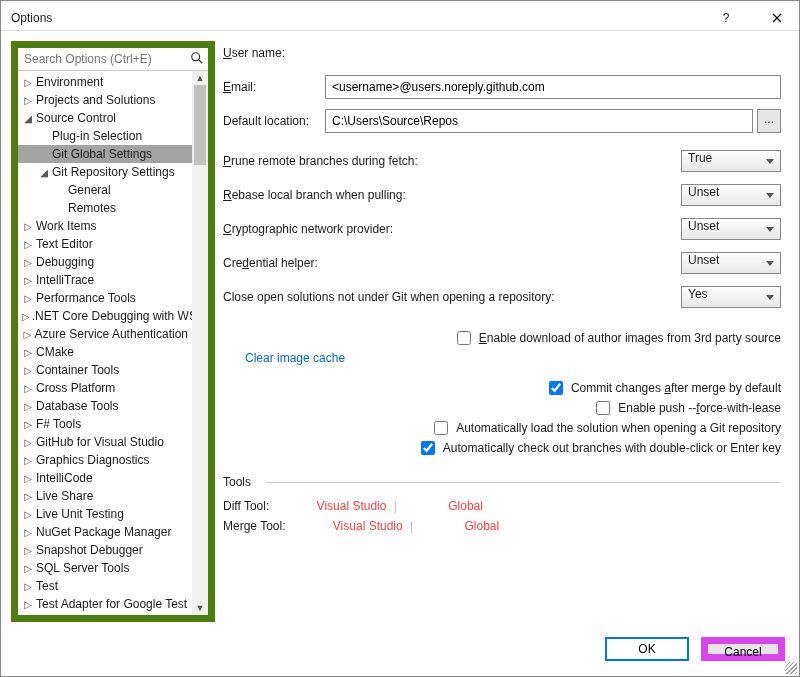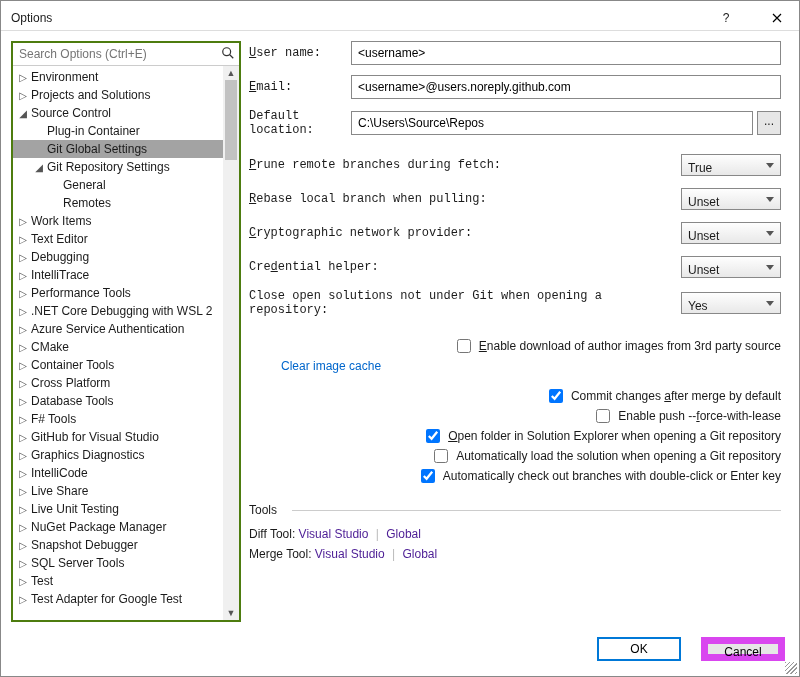--- a/index.html
+++ b/index.html
@@ -2,55 +2,55 @@
 <html><head>
 <meta charset="utf-8">
 <style>
   * { box-sizing: border-box; }
   html, body { margin: 0; padding: 0; font-family: "Segoe UI", Tahoma, sans-serif; font-size: 12px; color: #1b1b1b; background: #fff; }
   .window { width: 800px; height: 677px; border: 1px solid #888; display: flex; flex-direction: column; position: relative; }
   .titlebar { height: 30px; display: flex; align-items: center; padding: 4px 0 0 10px; border-bottom: 1px solid #ddd; gap: 7px; }
   .titlebar .title { flex: 1; font-size: 12px; }
   .titlebar .btn { width: 44px; height: 30px; display: flex; align-items: center; justify-content: center; font-family: "Segoe UI Symbol", sans-serif; font-size: 12px; cursor: default; }
   .body { flex: 1; display: flex; padding: 10px; gap: 8px; overflow: hidden; }
-  .sidebar { width: 230px; display: flex; flex-direction: column; border: 2px solid #4d7c0f; }
+  .sidebar { width: 204px; display: flex; flex-direction: column; border: 7px solid #4d7c0f; }
   .searchwrap { position: relative; border-bottom: 1px solid #ccc; }
   .searchwrap input { width: 100%; border: none; padding: 4px 24px 4px 6px; font-size: 12px; outline: none; }
   .searchwrap .icon { position: absolute; right: 4px; top: 3px; color: #555; pointer-events: none; }
   .treewrap { flex: 1; overflow: hidden; position: relative; display: flex; }
   .tree { flex: 1; overflow-y: auto; padding: 2px 0; }
   .tree-item { display: flex; align-items: center; height: 18px; padding: 0 4px; cursor: default; white-space: nowrap; }
   .tree-item.selected { background: #a3a3a3; }
   .tw { display: inline-flex; width: 12px; justify-content: center; color: #555; font-size: 10px; user-select: none; margin-right: 2px; }
   .indent0 { padding-left: 4px; }
   .indent1 { padding-left: 20px; }
   .indent2 { padding-left: 36px; }
   .scrollbar { width: 16px; background: #f0f0f0; position: relative; }
   .thumb { position: absolute; left: 2px; right: 2px; top: 14px; height: 80px; background: #c2c2c2; border-radius: 0; }
   .sb-arrow { position: absolute; left: 0; right: 0; height: 14px; display: flex; align-items: center; justify-content: center; font-size: 9px; color: #555; }
   .sb-arrow.up { top: 0; }
   .sb-arrow.down { bottom: 0; }
   .main { flex: 1; display: flex; flex-direction: column; overflow: hidden; position: relative; }
   .form { flex: 1; overflow-y: auto; padding-right: 8px; }
   .row { display: flex; align-items: center; margin-bottom: 10px; min-height: 24px; }
-  .row .lbl { width: 102px; font-family: Liberation Mono, monospace; }
+  .row .lbl { width: 102px; }
   .row.wide .lbl { width: auto; flex: 1; }
   .row input[type=text] { flex: 1; border: 1px solid #888; padding: 3px 6px; font-size: 12px; height: 24px; }
   .browse { width: 24px; height: 24px; border: 1px solid #888; background: #e6e6e6; margin-left: 4px; text-align: center; line-height: 18px; cursor: default; }
-  .dd { width: 100px; height: 22px; border: 1px solid #888; background: linear-gradient(#fefefe,#e8e8e8); display: flex; align-items: flex-end; padding: 0 6px; position: relative; cursor: default; }
+  .dd { width: 100px; height: 22px; border: 1px solid #888; background: linear-gradient(#fefefe,#e8e8e8); display: flex; align-items: flex-start; padding: 0 6px; position: relative; cursor: default; }
   .dd::after { content: ""; position: absolute; right: 6px; top: 8px; border-left: 4px solid transparent; border-right: 4px solid transparent; border-top: 5px solid #555; }
   .cbrow { display: flex; align-items: center; margin: 6px 0; justify-content: flex-end; }
   .cbrow input { margin: 0 8px 0 0; width: 14px; height: 14px; }
-  .link { color: #0066cc; cursor: default; margin-left: 32px; margin-bottom: 10px; display: inline-block; }
+  .link { color: #0066cc; cursor: default; margin-left: 22px; margin-bottom: 10px; display: inline-block; }
   .section-title { display: flex; align-items: center; margin: 20px 0 10px; gap: 15px; }
   .section-title .line { flex: 1; height: 1px; background: #ccc; }
   .toolrow { margin: 6px 0; }
-  .toolrow .grey { color: #4c1d95; }
+  .toolrow .grey { color: #ef4444; margin-left: 44px; }
   .toolrow .sep { color: #bbb; margin: 0 4px; }
-  .footer { height: 44px; border-top: none; display: flex; align-items: center; justify-content: flex-end; padding: 0 14px 10px 0; gap: 20px; }
+  .footer { height: 44px; border-top: none; display: flex; align-items: center; justify-content: flex-end; padding: 0 14px 10px 0; gap: 12px; }
   .footer button { width: 84px; height: 24px; border: 7px solid #d946ef; background: #e6e6e6; font-size: 12px; cursor: default; }
   .footer button.primary { border: 1px solid #0078d7; background: #fff; color: #000; outline: 1px solid #0078d7; outline-offset: -2px; }
   .grip { position: absolute; right: 2px; bottom: 2px; width: 12px; height: 12px; background: repeating-linear-gradient(135deg,#999 0,#999 1px,transparent 1px,transparent 3px); }
   .underline-letter { text-decoration: underline; text-decoration-skip-ink: none; }
 </style>
 </head>
 <body>
 
 <div class="window">
 
@@ -85,21 +85,21 @@
             <div class="tree-item indent0">
               <span class="tw">▷</span>
               <span>Projects and Solutions</span>
             </div>
             <div class="tree-item indent0">
               <span class="tw">◢</span>
               <span>Source Control</span>
             </div>
             <div class="tree-item indent1">
               <span class="tw"></span>
-              <span>Plug-in Container</span>
+              <span>Plug-in Selection</span>
             </div>
             <div class="tree-item indent1 selected">
               <span class="tw"></span>
               <span>Git Global Settings</span>
             </div>
             <div class="tree-item indent1">
               <span class="tw">◢</span>
               <span>Git Repository Settings</span>
             </div>
             <div class="tree-item indent2">
@@ -205,21 +205,20 @@
           <div class="sb-arrow down">▼</div>
         </div>
       </div>
     </div>
 
     <div class="main">
       <div class="form">
 
         <div class="row">
           <span class="lbl"><span class="underline-letter">U</span>ser name:</span>
-          <input type="text" value="&lt;username&gt;" style="">
         </div>
 
         <div class="row">
           <span class="lbl"><span class="underline-letter">E</span>mail:</span>
           <input type="text" value="&lt;username&gt;@users.noreply.github.com" style="">
         </div>
 
         <div class="row">
           <span class="lbl">Default location:</span>
           <input type="text" value="C:\Users\Source\Repos" style="">
@@ -274,24 +273,20 @@
         <div class="cbrow">
           <input type="checkbox" id="cb2" checked="" style="">
           <label for="cb2">Commit changes <span class="underline-letter">a</span>fter merge by default</label>
         </div>
 
         <div class="cbrow">
           <input type="checkbox" id="cb3" style="">
           <label for="cb3">Enable push --<span class="underline-letter">f</span>orce-with-lease</label>
         </div>
 
-        <div class="cbrow">
-          <input type="checkbox" id="cb4" checked="" style="">
-          <label for="cb4"><span class="underline-letter">O</span>pen folder in Solution Explorer when opening a Git repository</label>
-        </div>
 
         <div class="cbrow">
           <input type="checkbox" id="cb5" style="">
           <label for="cb5">Automatically load the solution when opening a Git repository</label>
         </div>
 
         <div class="cbrow">
           <input type="checkbox" id="cb6" checked="" style="">
           <label for="cb6">Automatically check out branches with double-click or Enter key</label>
         </div>

